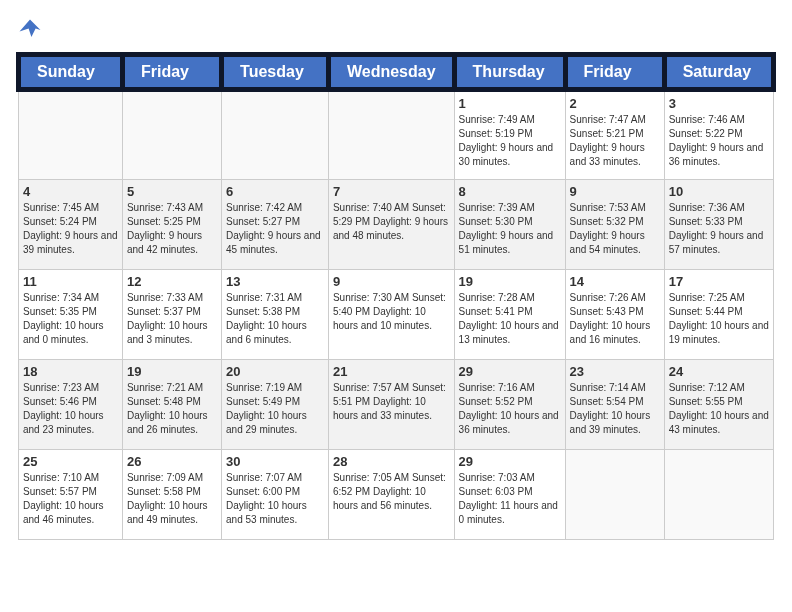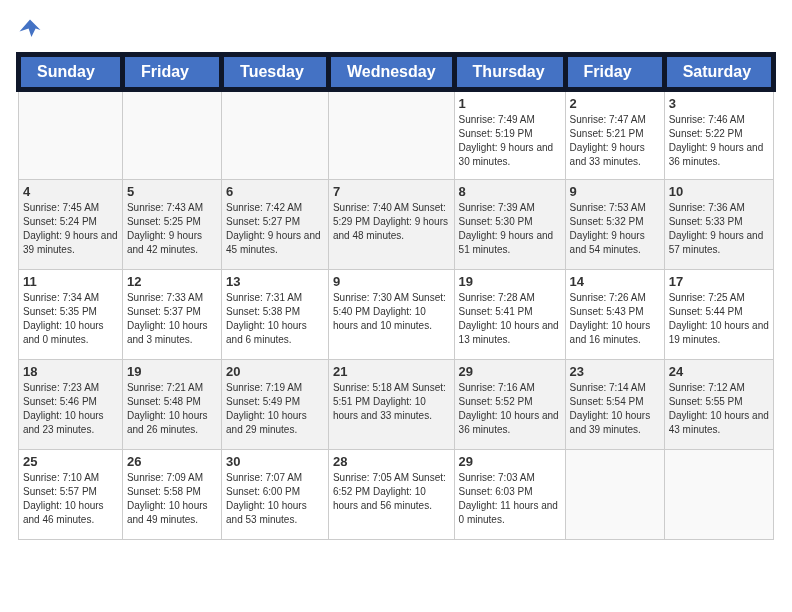--- a/index.html
+++ b/index.html
@@ -270,21 +270,21 @@
         </td>
         <td>
           <span class="day-num">20</span>
           <div class="day-info">Sunrise: 7:19 AM
 Sunset: 5:49 PM
 Daylight: 10 hours
 and 29 minutes.</div>
         </td>
         <td>
           <span class="day-num">21</span>
-          <div class="day-info">Sunrise: 5:18 AM
+          <div class="day-info">Sunrise: 7:57 AM
 Sunset: 5:51 PM
 Daylight: 10 hours
 and 33 minutes.</div>
         </td>
         <td>
           <span class="day-num">29</span>
           <div class="day-info">Sunrise: 7:16 AM
 Sunset: 5:52 PM
 Daylight: 10 hours
 and 36 minutes.</div>

